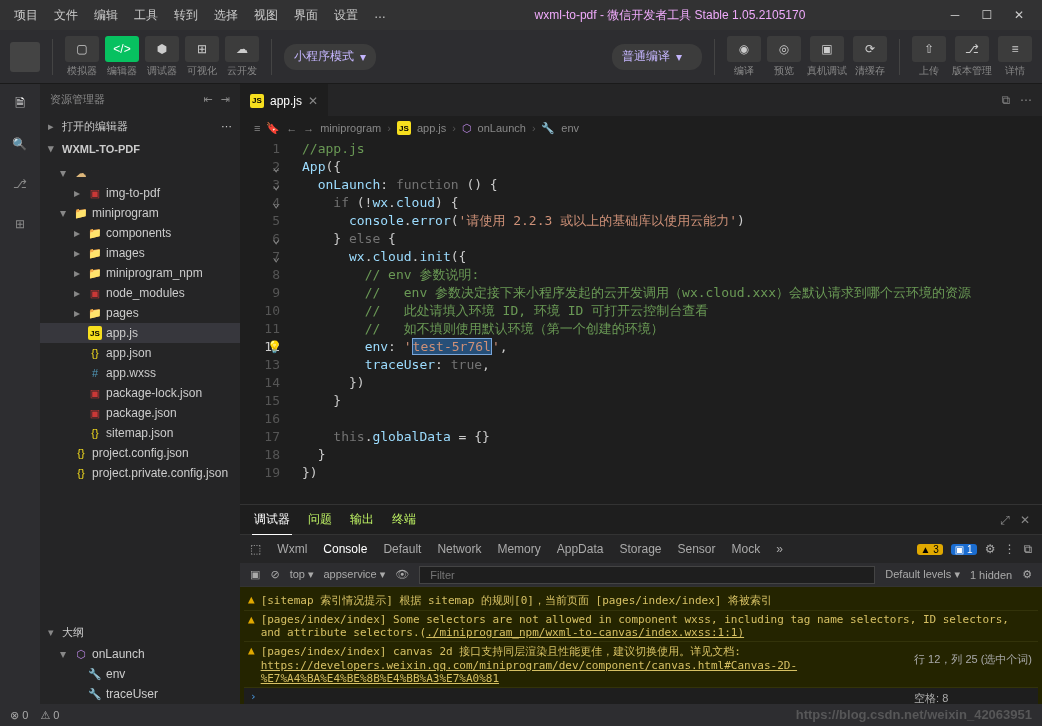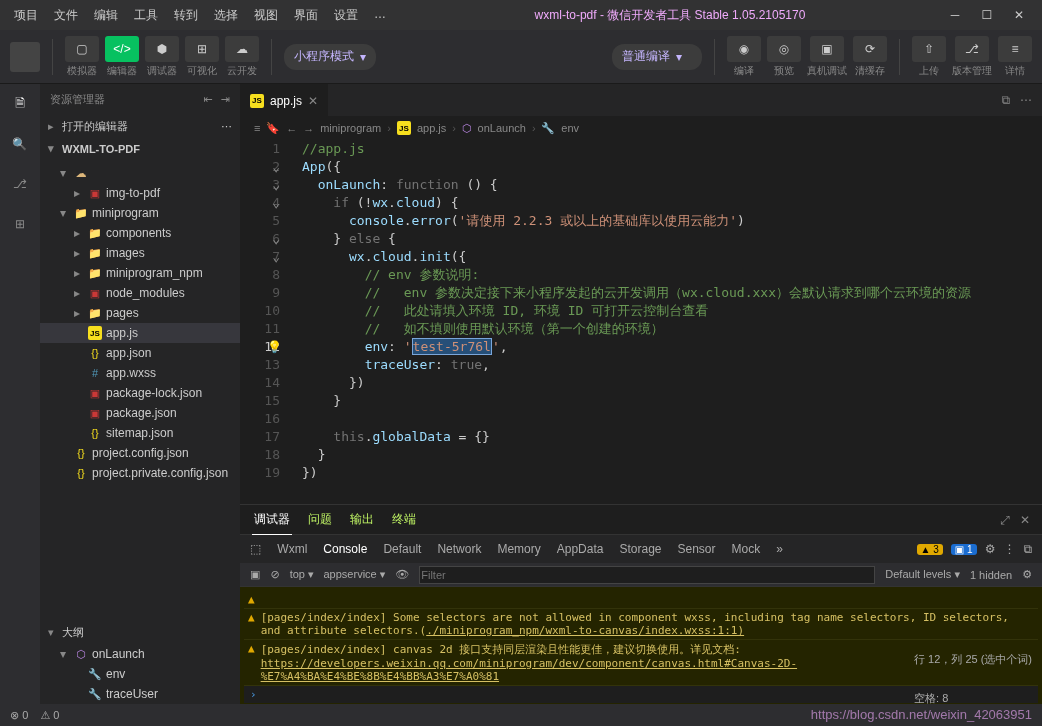--- a/index.html
+++ b/index.html
@@ -68,31 +68,31 @@
 .panel-tabs { height: 30px; display: flex; align-items: center; padding: 0 12px; gap: 14px; border-bottom: 1px solid #333; font-size: 12px; }
 .panel-tab { color: #bef264; cursor: pointer; padding: 6px 2px; }
 .panel-tab.active { color: #fff; border-bottom: 1px solid #fff; }
 .panel-right { margin-left: auto; display: flex; gap: 10px; align-items: center; color: #888; }
 .devtools-tabs { height: 28px; display: flex; align-items: center; padding: 0 10px; gap: 16px; background: #252526; font-size: 12px; color: #aaa; }
 .dt-tab { cursor: pointer; }
 .dt-tab.active { color: #fff; }
 .badge-warn { background: #e0a800; color: #000; padding: 0 4px; border-radius: 3px; font-size: 10px; }
 .badge-info { background: #1b6dd1; color: #fff; padding: 0 4px; border-radius: 3px; font-size: 10px; }
 .console-filter { height: 24px; display: flex; align-items: center; padding: 0 10px; gap: 10px; background: #2d2d30; font-size: 11px; color: #aaa; border-bottom: 1px solid #333; }
-.filter-input { flex: 1; background: #1e1e1e; border: 1px solid #444; color: #ccc; padding: 2px 1px; font-size: 11px; }
+.filter-input { flex: 1; background: #1e1e1e; border: 1px solid #444; color: #ccc; padding: 2px 10px; font-size: 11px; }
 .console-body { flex: 1; overflow: auto; font-family: Consolas, monospace; font-size: 11px; padding: 4px; background: #242400; }
 .console-line { padding: 2px 4px; display: flex; gap: 6px; border-bottom: 1px solid #33330a; color: #d6c063; }
 .warn-icon { color: #e0a800; }
 .console-link { text-decoration: underline; color: #d6c063; }
 .console-prompt { background: #1e1e1e; padding: 2px 6px; color: #4a9de8; }
 
 .statusbar { height: 22px; background: #2d2d30; display: flex; align-items: center; padding: 0 10px; font-size: 11px; color: #aaa; gap: 12px; }
 .statusbar .right { margin-left: auto; display: flex; gap: 24px; flex-direction: column; }
 
-.watermark { position: absolute; right: 10px; bottom: 4px; color: #f0abfc; font-size: 13px; opacity: 0.6; pointer-events: none; }
+.watermark { position: absolute; right: 10px; bottom: 4px; color: #737373; font-size: 13px; opacity: 0.6; pointer-events: none; font-weight: bold; }
 </style>
 </head>
 <body>
 
 <div class="titlebar">
   <div class="menus">
     <span class="menu-item">项目</span>
     <span class="menu-item">文件</span>
     <span class="menu-item">编辑</span>
     <span class="menu-item">工具</span>
@@ -397,20 +397,21 @@
         <span><span>appservice</span> ▾</span>
         <span>👁</span>
         <input class="filter-input" placeholder="Filter" style="">
         <span><span>Default levels</span> ▾</span>
         <span>1 hidden</span>
         <span>⚙</span>
       </div>
       <div class="console-body" id="console-body">
           <div class="console-line">
             <span class="warn-icon">▲</span>
+            <span>[sitemap 索引情况提示] 根据 sitemap 的规则[0]，当前页面 [pages/index/index] 将被索引</span>
           </div>
           <div class="console-line">
             <span class="warn-icon">▲</span>
             <span>[pages/index/index] Some selectors are not allowed in component wxss, including tag name selectors, ID selectors, and attribute selectors.(<span class="console-link">./miniprogram_npm/wxml-to-canvas/index.wxss:1:1)</span></span>
           </div>
           <div class="console-line">
             <span class="warn-icon">▲</span>
             <span>[pages/index/index] canvas 2d 接口支持同层渲染且性能更佳，建议切换使用。详见文档: <span class="console-link">https://developers.weixin.qq.com/miniprogram/dev/component/canvas.html#Canvas-2D-%E7%A4%BA%E4%BE%8B%E4%BB%A3%E7%A0%81</span></span>
           </div>
           <div class="console-prompt">›</div>

